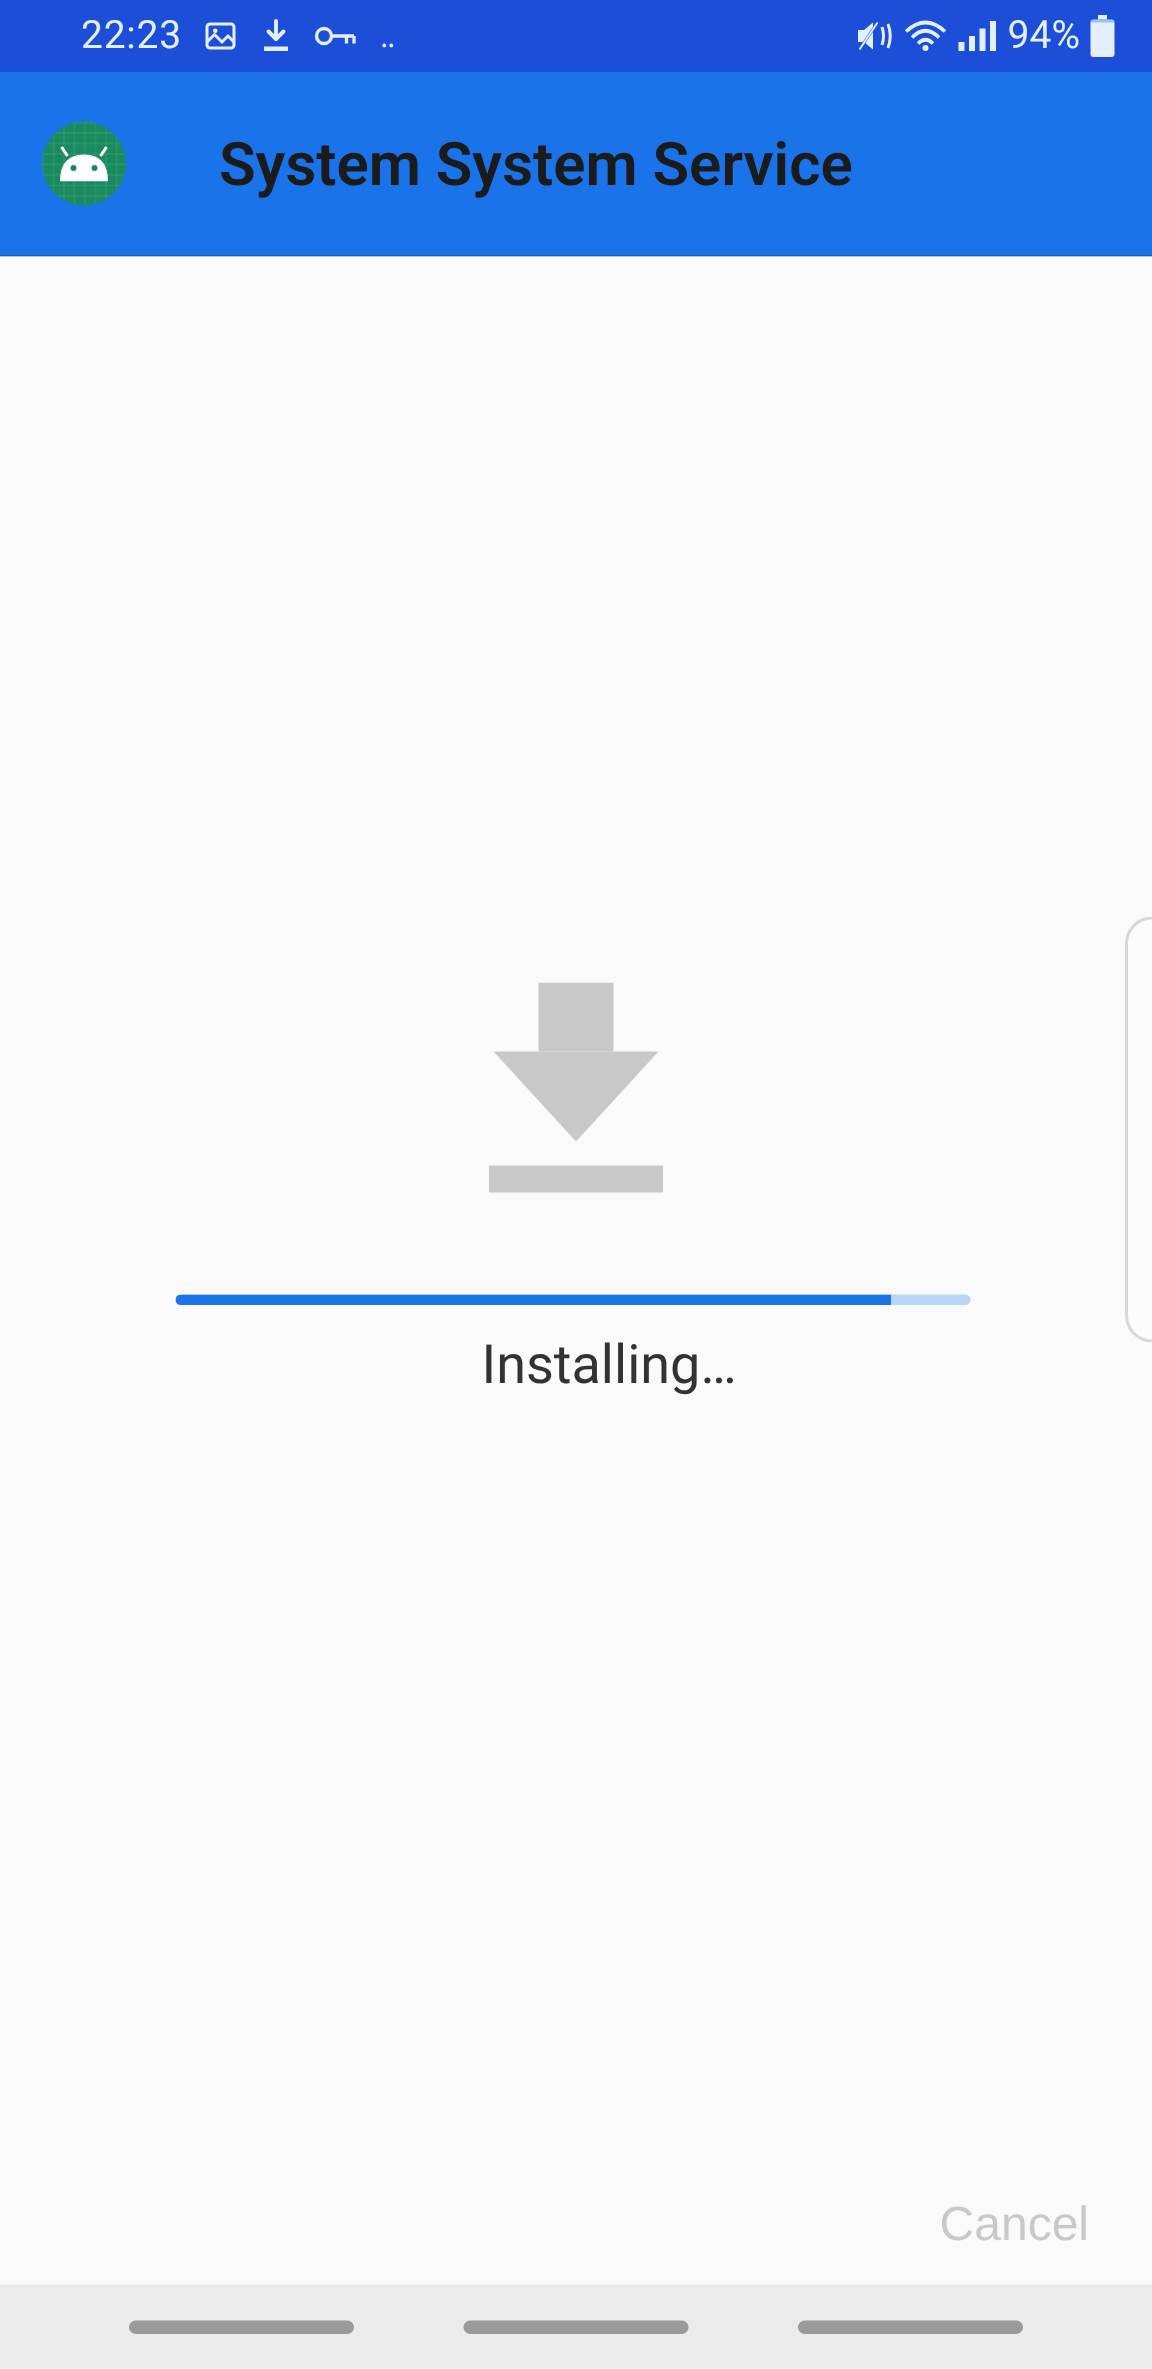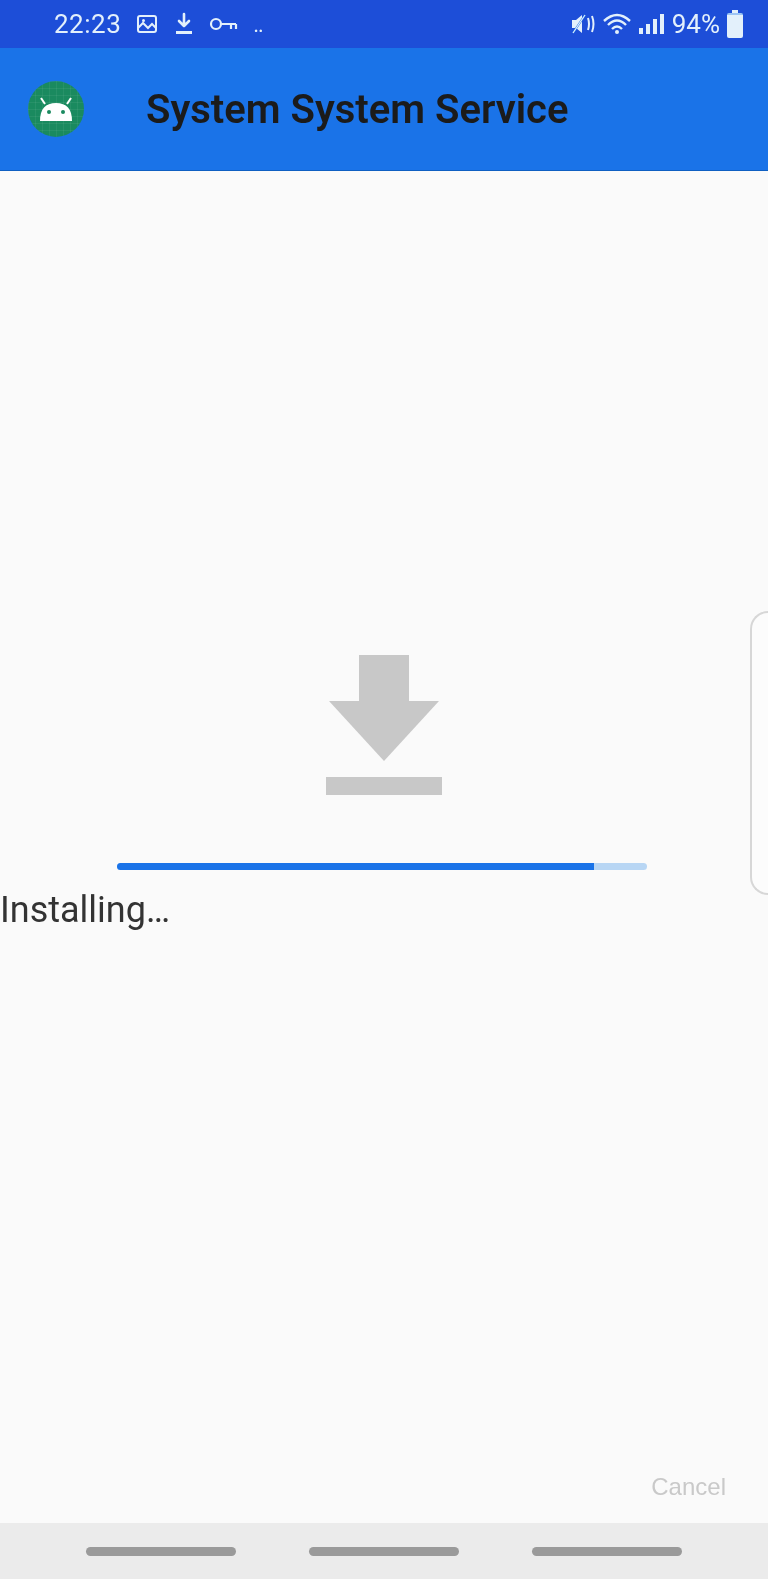--- a/index.html
+++ b/index.html
@@ -85,29 +85,31 @@
     .progress-fill {
       height: 100%;
       background: #1a73e8;
       width: 90%;
     }
 
     .status-text {
       position: absolute;
       left: 0; right: 0;
       top: 718px;
+      text-align: center;
       font-size: 36px;
       color: #333;
+      padding-left: 44px;
     }
 
     .cancel-btn {
       position: absolute;
       right: 42px;
       bottom: 22px;
-      font-size: 24px;
+      font-size: 32px;
       color: #c9c9c9;
       background: none;
       border: none;
       cursor: pointer;
     }
 
     
     .side-tab {
       position: absolute;
       right: 0;

